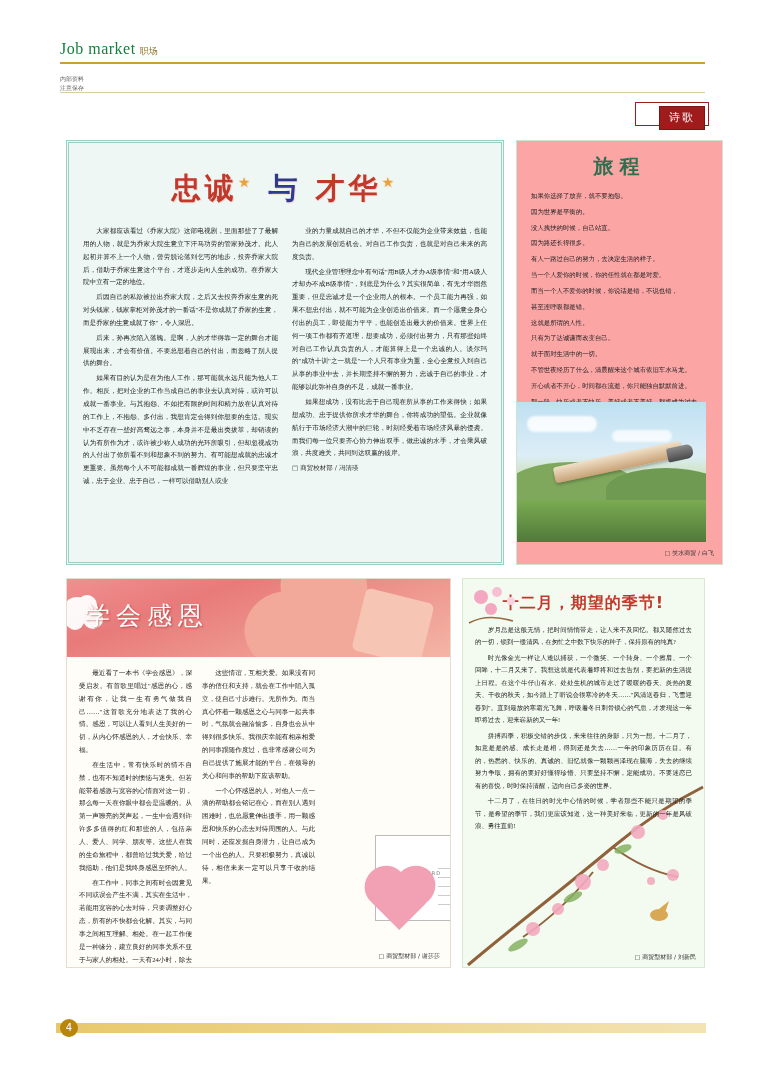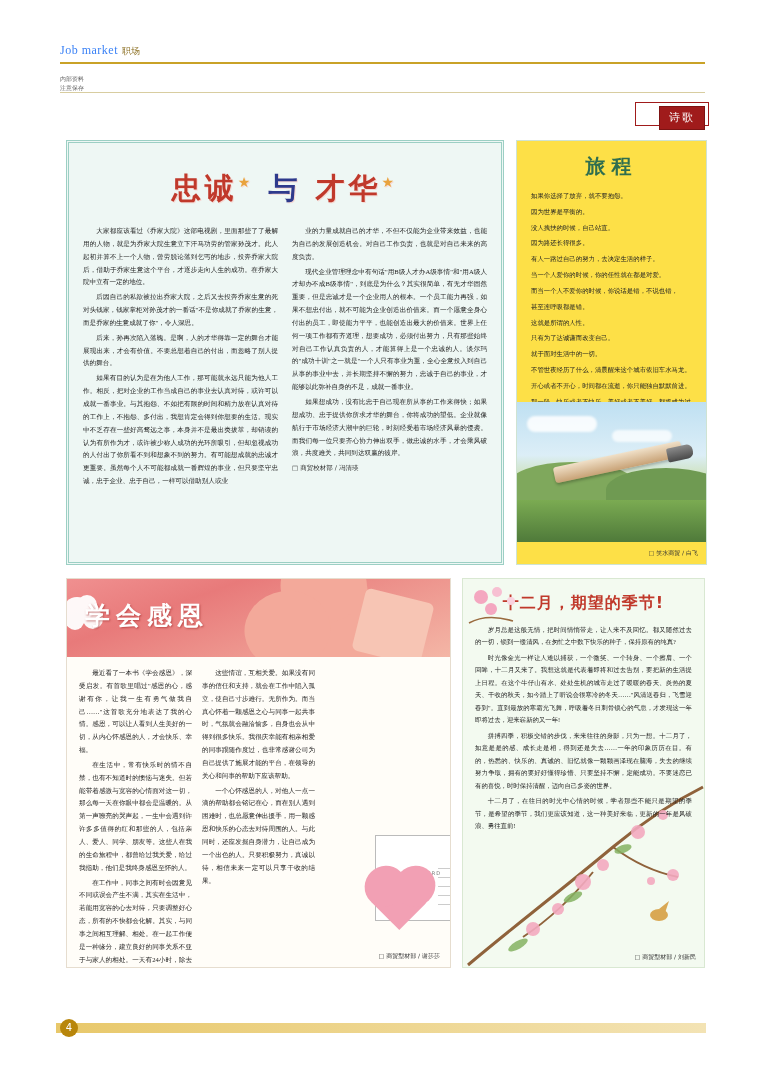--- a/index.html
+++ b/index.html
@@ -17,21 +17,21 @@
     background:#fff;
   }
   
   .masthead {
     position:absolute; left:60px; top:40px; width:645px;
     border-bottom: 2px solid #c9a227;
     padding-bottom:4px;
   }
   .masthead .jm {
     font-family:"Liberation Serif", serif;
-    font-size:12px; color:#3b82f6; letter-spacing:.5px;
+    font-size:16px; color:#15803d; letter-spacing:.5px;
   }
   .masthead .cn {
     font-size:9px; color:#8a6d1f; 
     font-family:"DejaVu Sans", sans-serif;
   }
   .subline {
     position:absolute; left:60px; top:74px;
     font-size:6px; color:#666; line-height:1.5;
     font-family:"DejaVu Sans", sans-serif;
   }
@@ -77,22 +77,22 @@
     color:#1d1d1d;
     text-indent:2em;
   }
   .bodytext p { margin:0 0 2px 0; }
   .sig {
     font-size:6.5px; text-align:left; color:#333; margin-top:4px;
     font-family:"DejaVu Sans", sans-serif;
   }
   
   .poem {
-    position:absolute; left:516px; top:140px; width:191px; height:425px;
-    background:#fde047;
+    position:absolute; left:516px; top:140px; width:207px; height:425px;
+    background:#fca5a5;
     border:1px solid #cfe3d2;
     overflow:hidden;
   }
   .poem .ptitle {
     text-align:center;
     font-size:20px; color:#2f6e4f; font-weight:bold;
     letter-spacing:6px;
     margin:12px 0 10px 0;
     font-family:"DejaVu Serif", serif;
   }
@@ -152,21 +152,21 @@
     content:""; position:absolute; width:86px;height:78px;background:#f3a99a;border-radius:50%;
   }
   .art2 .banner .bigheart:before{top:-40px;left:0;}
   .art2 .banner .bigheart:after{top:0;left:-42px;}
   .art2 .banner .bigheart2{
     position:absolute; right:22px; top:16px; width:70px;height:64px;background:#f7c5b4;border-radius:6px;
     transform:rotate(14deg);
   }
   .art2 .banner .btitle{
     position:absolute; left:18px; top:20px;
-    font-size:25px; font-weight:bold; color:#fff;
+    font-size:25px; font-weight:normal; color:#fff;
     letter-spacing:6px;
     font-family:"DejaVu Sans", sans-serif;
     text-shadow:1px 1px 2px rgba(160,40,40,.6);
   }
   .art2 .banner .flower{
     position:absolute; left:-4px; top:18px; width:28px;height:28px;background:#fff;border-radius:50%;
     box-shadow: 10px -6px 0 -4px #fff, 16px 8px 0 -4px #fff, -2px 10px 0 -5px #fff;
     opacity:.95;
   }
   .art2 .inner { display:flex; gap:10px; padding:10px 12px; }

